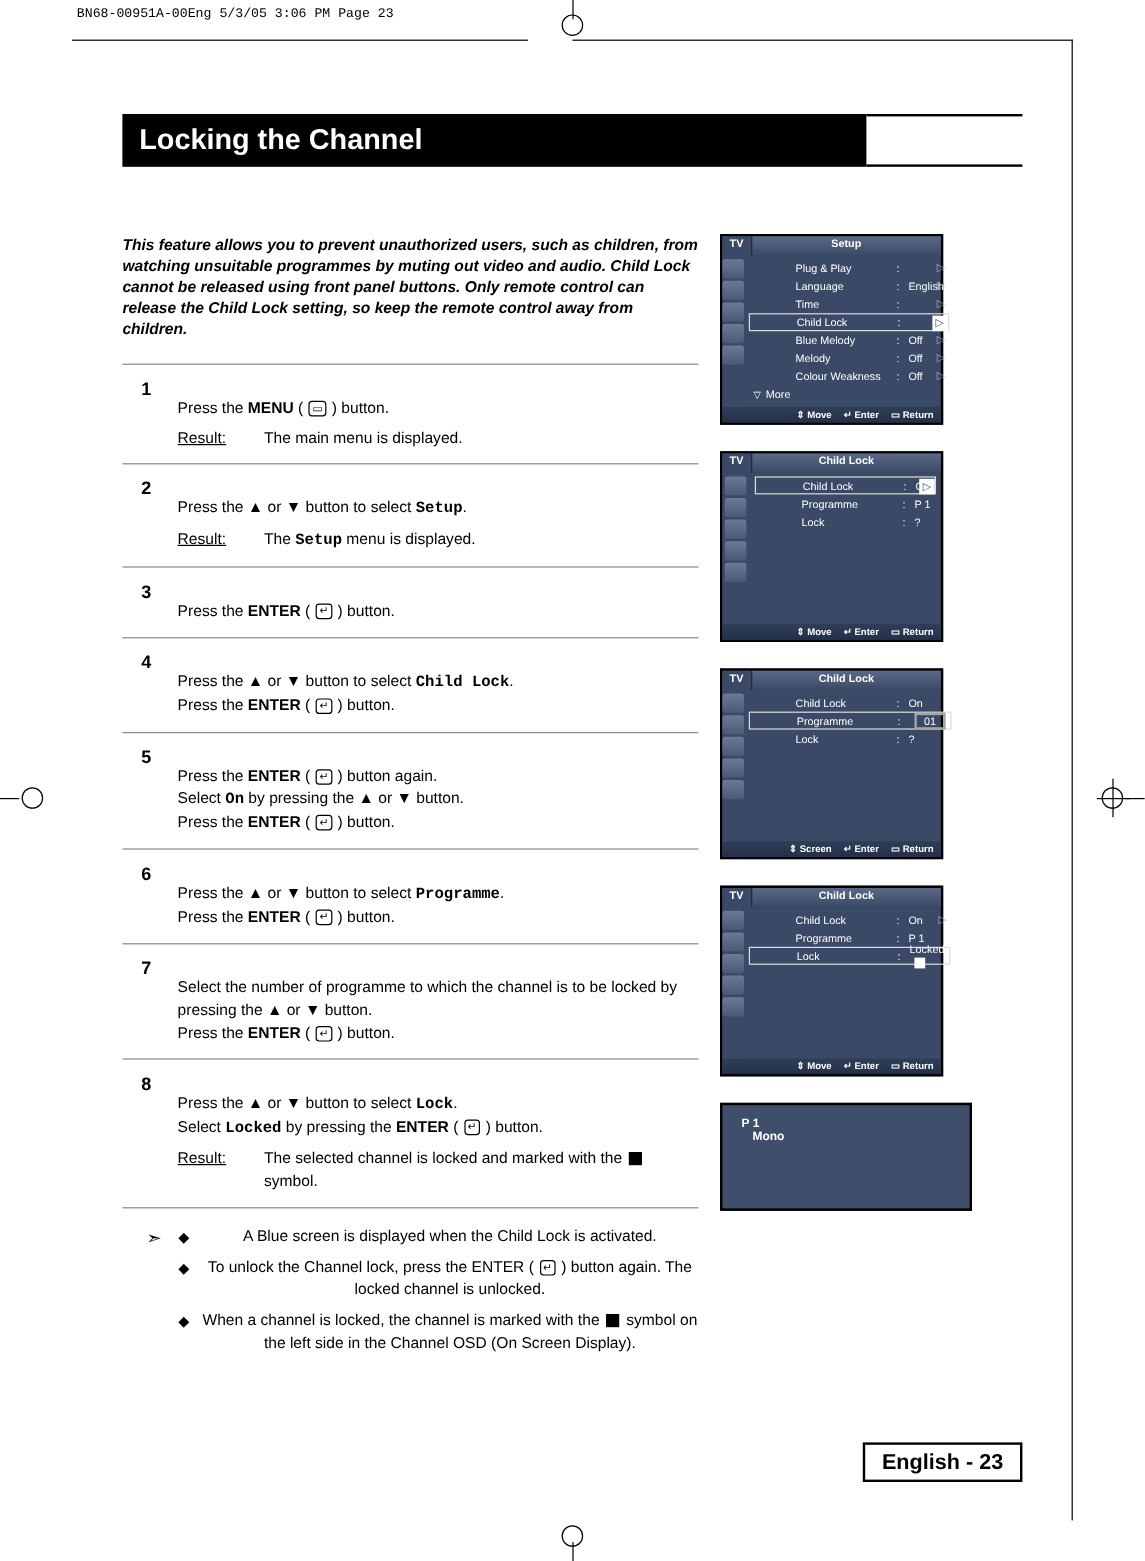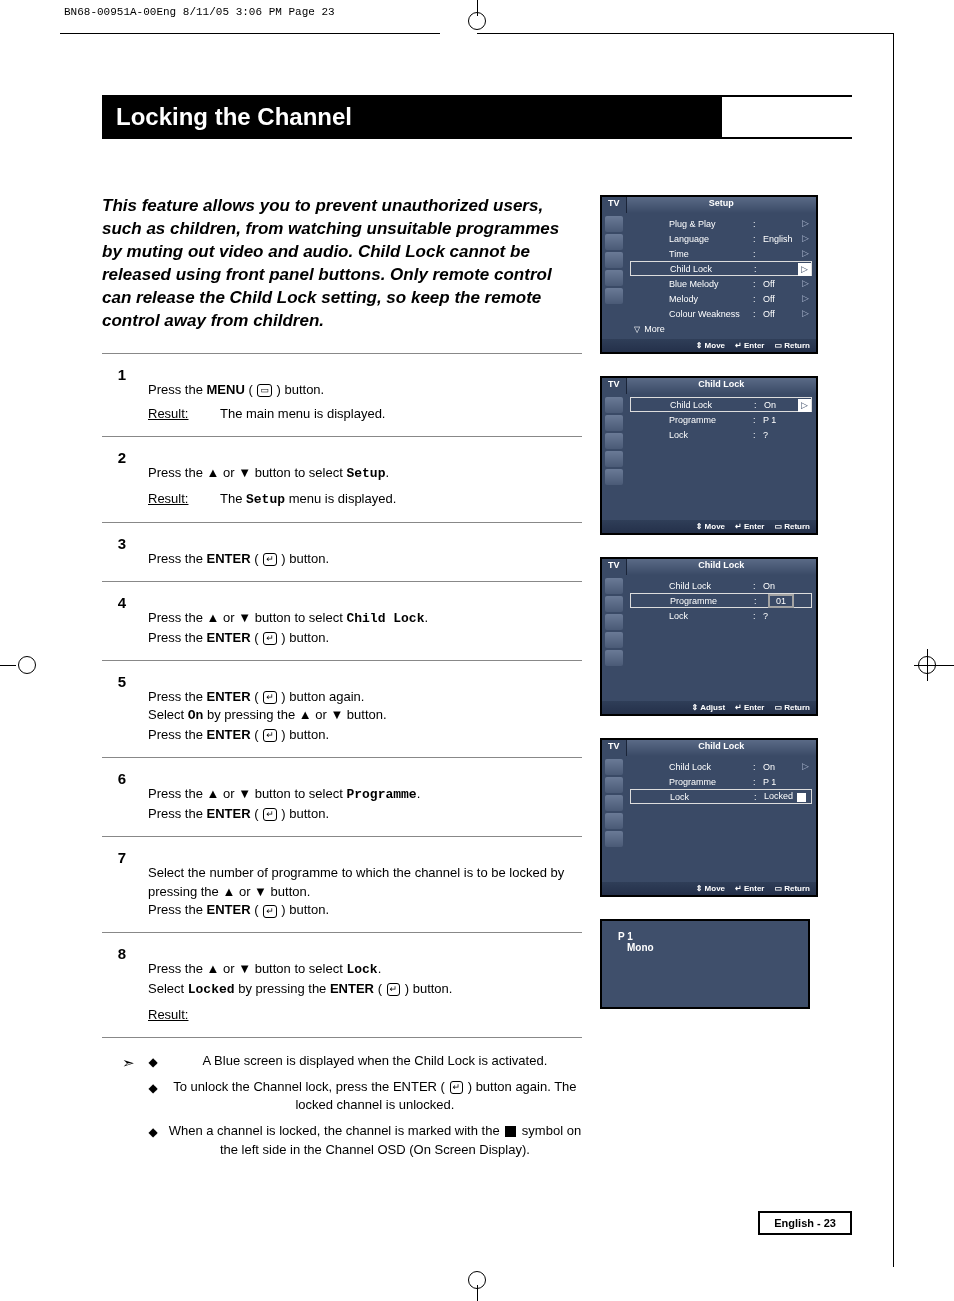--- a/index.html
+++ b/index.html
@@ -59,21 +59,21 @@
     display:flex;
     margin-top:56px;
     gap:18px;
   }
   .col-left { width:480px; }
   .col-right { flex:1; }
 
   .intro {
     font-style:italic;
     font-weight:bold;
-    font-size:17px;
+    font-size:13px;
     line-height:1.35;
     margin-bottom:20px;
   }
 
   .steps { border-top:1px solid #888; }
   .step {
     display:flex;
     border-bottom:1px solid #888;
     padding:12px 0 12px 0;
     gap:22px;
@@ -90,21 +90,21 @@
   .note-arrow {
     display:flex; gap:14px; font-size:13px; padding-left:20px;
   }
   .note-arrow .arrow { font-size:15px; margin-top:2px; }
   .note-item { display:flex; gap:10px; margin-bottom:8px; }
   .note-item .bullet { font-size:12px; margin-top:3px; }
   .note-item .txt { flex:1; line-height:1.4;text-align:center; }
 
   
   .osd {
-    width:218px;
+    width:186px;
     background:#3a4a66;
     color:#fff;
     font-size:9px;
     margin-bottom:22px;
     border:2px solid #000;
     position:relative;
   }
   .osd .tabbar {
     display:flex;
     background:#2c3a52;
@@ -212,21 +212,21 @@
     font-weight:bold;
     padding:10px;
   }
 
   .page-num {
     position:absolute;
     right:102px;
     bottom:66px;
     border:2px solid #000;
     padding:4px 14px;
-    font-size:11px;
+    font-size:18px;
     font-weight:bold;
   }
 
   .enter-ic, .menu-ic {
     display:inline-block;
     border:1px solid #000;
     border-radius:3px;
     font-size:9px;
     padding:0 2px;
     line-height:11px;
@@ -238,21 +238,21 @@
     width:11px; height:11px;
     background:#000;
     vertical-align:middle;
     margin:0 2px;
     position:relative;
   }
 </style>
 </head>
 <body>
 
-<div class="page-header">BN68-00951A-00Eng  8/11/05  3:06 PM  Page 23</div>
+<div class="page-header">BN68-00951A-00Eng  5/3/05  3:06 PM  Page 23</div>
 
 <div class="crop-mark-v crop-top-v1"></div>
 <div class="crop-mark-circle" style="top:12px"></div>
 <div class="crop-mark-v" style="bottom:0"></div>
 <div class="crop-mark-circle" style="bottom:12px"></div>
 <div class="crop-side right">
   <div class="crop-h" style="right:0"></div>
   <div style="position:absolute;left:4px;top:11px;width:18px;height:18px;border:1px solid #000;border-radius:50%"></div>
   <div style="position:absolute;left:13px;top:4px;width:1px;height:32px;background:#000"></div>
   <div style="position:absolute;left:0;top:20px;width:28px;height:1px;background:#000"></div>
@@ -308,20 +308,21 @@
             <div class="step-text">Press the ▲ or ▼ button to select <span class="mono">Programme</span>.<br>Press the <span class="b">ENTER</span> ( <span class="enter-ic">↵</span> ) button.</div>
           </div>
           <div class="step">
             <div class="step-num">7</div>
             <div class="step-text">Select the number of programme to which the channel is to be locked by pressing the ▲ or ▼ button.<br>Press the <span class="b">ENTER</span> ( <span class="enter-ic">↵</span> ) button.</div>
           </div>
           <div class="step">
             <div class="step-num">8</div>
             <div class="step-text">Press the ▲ or ▼ button to select <span class="mono">Lock</span>.<br>Select <span class="mono">Locked</span> by pressing the <span class="b">ENTER</span> ( <span class="enter-ic">↵</span> ) button.<div class="result-row">
                 <span class="result-lbl">Result:</span>
+                <span class="result-txt">The selected channel is locked and marked with the <span class="lock-sym"></span> symbol.</span>
               </div></div>
           </div>
         </div>
 
       <div class="notes">
         <div class="note-arrow">
           <div class="arrow">➣</div>
           <div style="flex:1" id="notes">
               <div class="note-item">
                 <div class="bullet">◆</div>
@@ -481,21 +482,21 @@
                 <span class="val">?</span>
               </div>
               <div class="row" style="height: 15px;"></div>
               <div class="row" style="height: 15px;"></div>
               <div class="row" style="height: 15px;"></div>
               <div class="row" style="height: 15px;"></div>
               <div class="row" style="height: 15px;"></div>
             </div>
           </div>
           <div class="nav">
-            <span>⇕ Adjust</span>
+            <span>⇕ Screen</span>
             <span>↵ Enter</span>
             <span>▭ Return</span>
           </div>
         </div>
         <div class="osd">
           <div class="tabbar">
             <div class="tv-tab">TV</div>
             <div class="title">Child Lock</div>
           </div>
           <div class="main">

